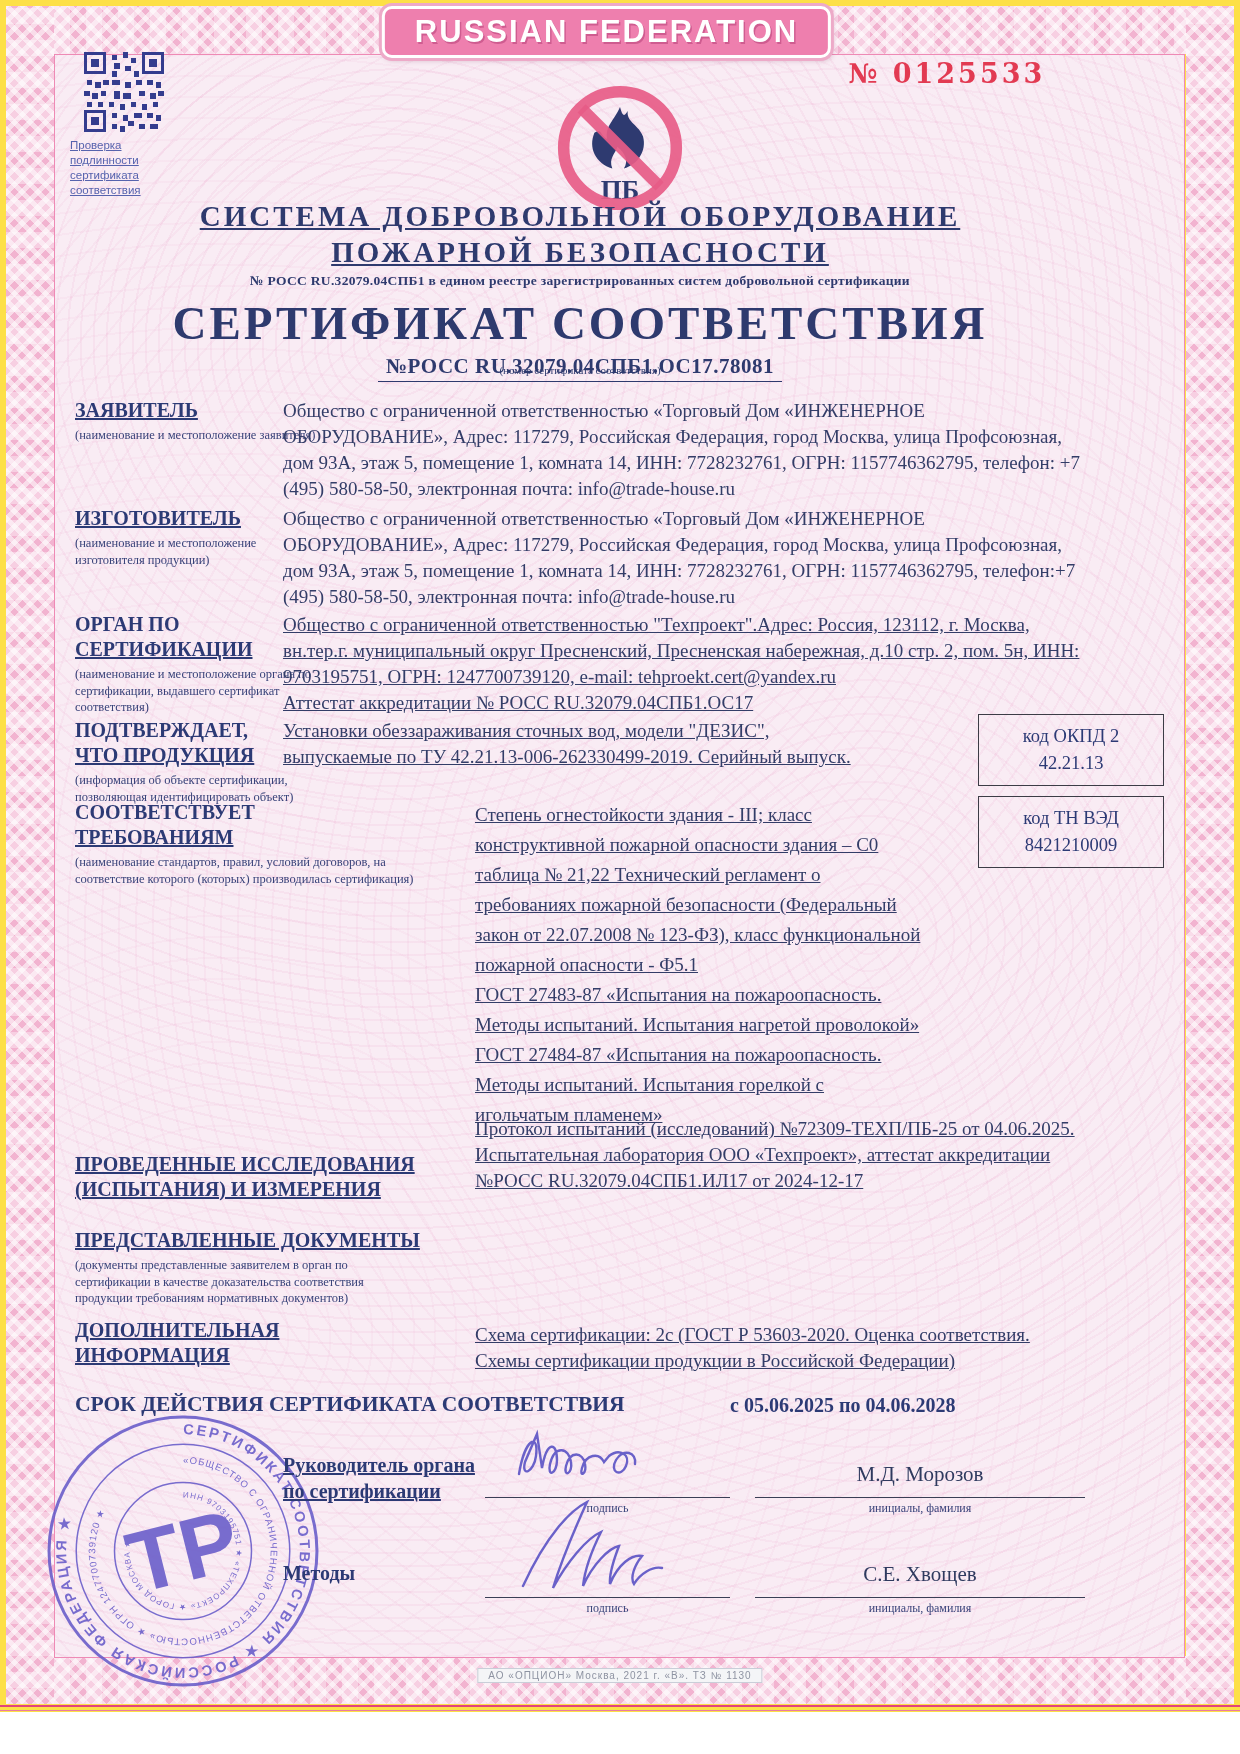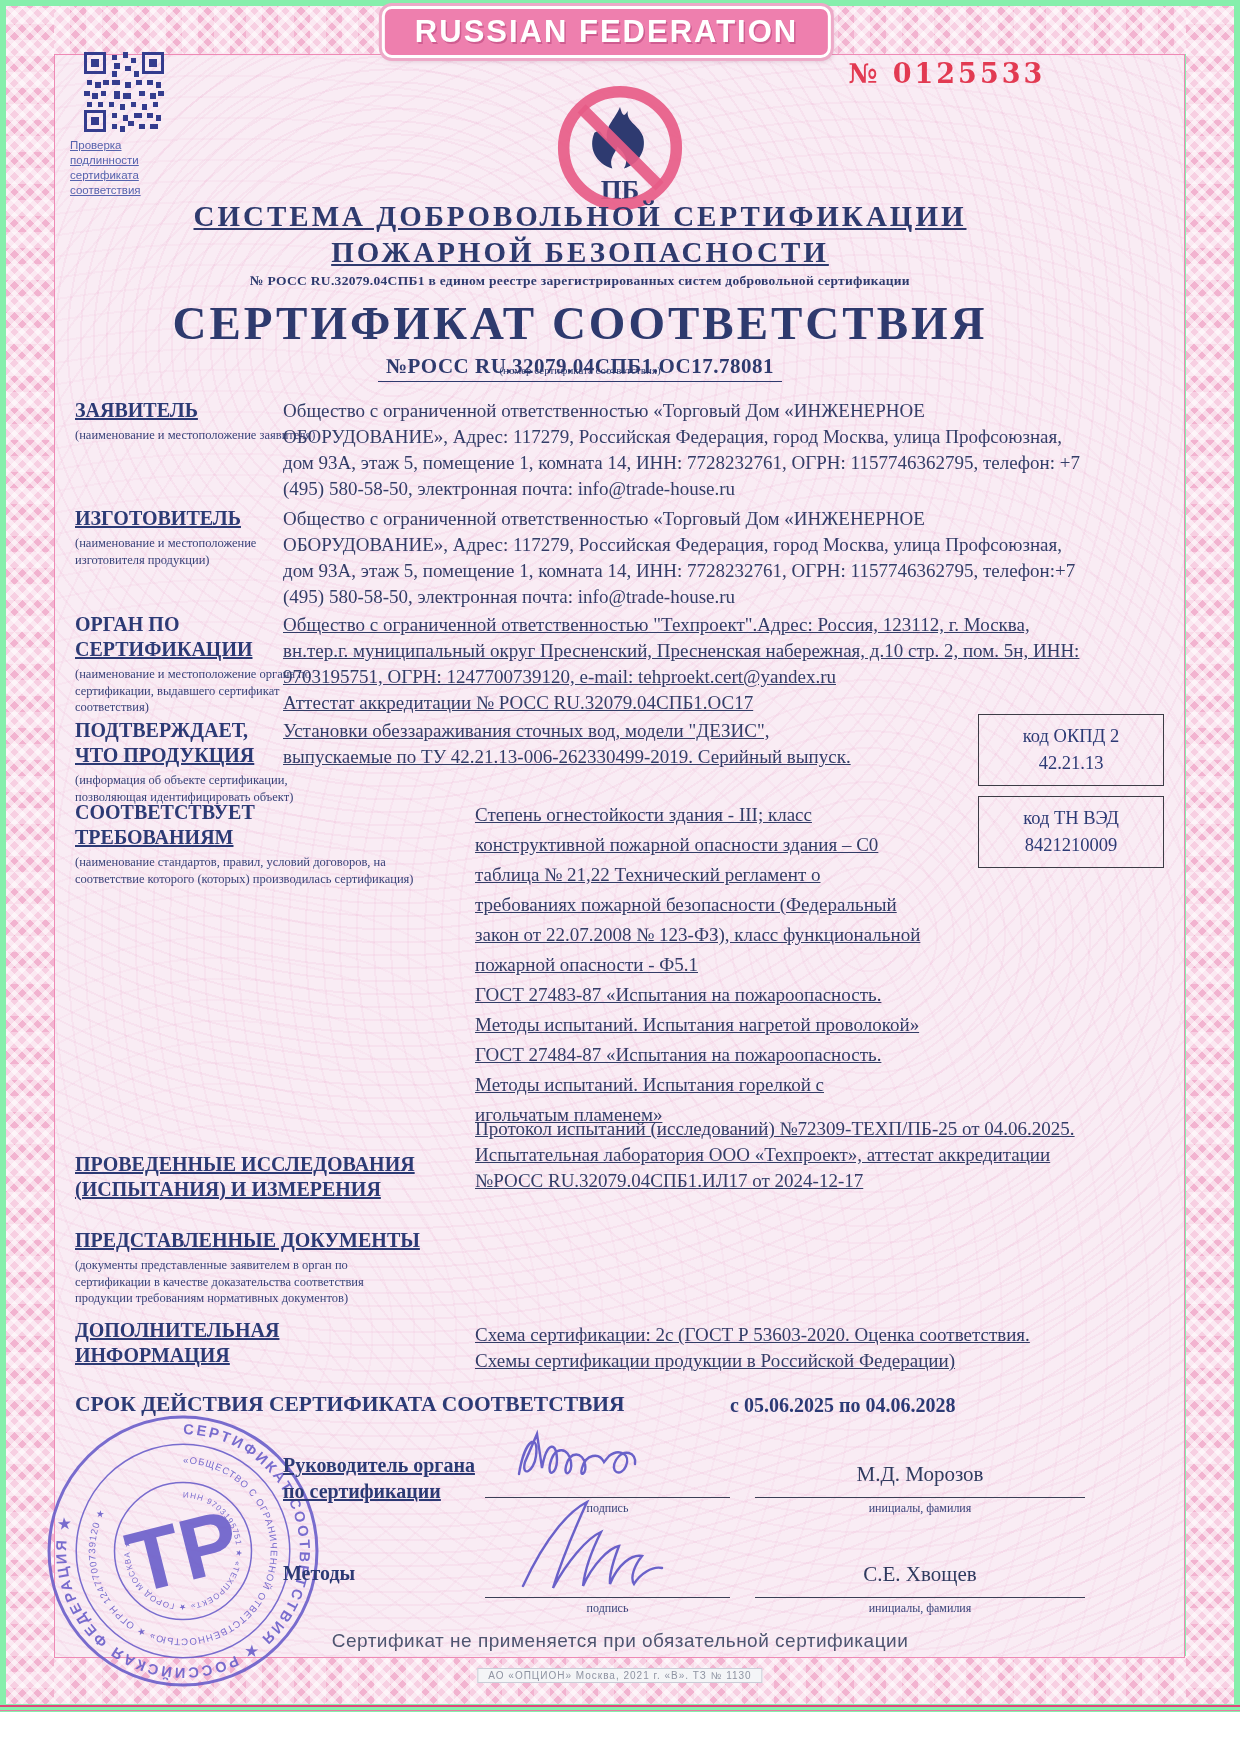--- a/index.html
+++ b/index.html
@@ -1,16 +1,16 @@
 <!DOCTYPE html>
 <html><head>
 <meta charset="utf-8">
 <style>
   html,body{margin:0;padding:0;background:#ffffff;}
-  .cert{position:relative;width:1240px;height:1712px;background:#86efac;overflow:hidden;
+  .cert{position:relative;width:1240px;height:1712px;background:#fde047;overflow:hidden;
         font-family:"Liberation Serif",serif;color:#343e6b;}
   
   .band{position:absolute;background:
      repeating-linear-gradient(45deg, rgba(255,255,255,.55) 0 5px, rgba(0,0,0,0) 5px 11px),
      repeating-linear-gradient(-45deg, rgba(255,255,255,.55) 0 5px, rgba(0,0,0,0) 5px 11px),
      repeating-linear-gradient(90deg,#f2b3d0 0 16px,#f7cfe2 16px 32px);}
   .band-top{top:6px;left:6px;right:6px;height:48px;}
   .band-bottom{top:1656px;left:6px;right:6px;height:48px;}
   .band-left{top:6px;left:6px;width:48px;height:1698px;background:
      repeating-linear-gradient(45deg, rgba(255,255,255,.55) 0 5px, rgba(0,0,0,0) 5px 11px),
@@ -171,21 +171,21 @@
 
   <div class="serial">№ 0125533</div>
 
   <svg class="pb-logo" viewBox="0 0 100 100">
     <path fill="#2e3a70" d="M50 18 C46 28 38 33 40 43 C34 40 36 34 30 38 C25 50 31 62 44 66 C41 58 46 55 48 49 C54 54 57 60 53 66 C64 63 71 52 68 41 C65 32 55 30 56 21 C53 26 52 25 50 18 Z"></path>
     <text x="50" y="90" text-anchor="middle" font-family="Liberation Serif, serif" font-weight="bold" font-size="21" fill="#2e3a70">ПБ</text>
     <circle cx="50" cy="50" r="44" fill="none" stroke="#e75c87" stroke-width="9" opacity=".92"></circle>
     <line x1="20" y1="19" x2="81" y2="80" stroke="#e75c87" stroke-width="9" opacity=".92"></line>
   </svg>
 
-  <div id="sys-title" class="hdr pre">СИСТЕМА ДОБРОВОЛЬНОЙ СЕРТИФИКАЦИИ
+  <div id="sys-title" class="hdr pre">СИСТЕМА ДОБРОВОЛЬНОЙ ОБОРУДОВАНИЕ
 ПОЖАРНОЙ БЕЗОПАСНОСТИ</div>
   <div id="sys-registry" class="hdr">№ РОСС RU.32079.04СПБ1 в едином реестре зарегистрированных систем добровольной сертификации</div>
   <div id="doc-title" class="hdr">СЕРТИФИКАТ СООТВЕТСТВИЯ</div>
   <div id="doc-number-row" class="hdr">
     <span>№РОСС RU.32079.04СПБ1.ОС17.78081</span>
   </div>
   <div id="doc-number-caption" class="hdr">(номер сертификата соответствия)</div>
 
   <div id="lbl-applicant" class="lbl">
     <span class="u">ЗАЯВИТЕЛЬ</span>
@@ -298,18 +298,17 @@
   <div id="role-expert" class="role">Методы</div>
   <svg id="sig2" class="sig-svg" viewBox="0 0 200 100">
     <path d="M28,90 C52,38 76,14 92,6 C82,28 66,66 58,92 C72,66 92,42 106,36 C98,52 90,72 88,90 C98,68 114,52 124,50 C119,63 114,78 115,88 C123,68 137,58 147,60 C139,70 135,82 139,88 C145,78 157,70 167,72" fill="none" stroke="#5a52c4" stroke-width="2.4" stroke-linecap="round" opacity=".9"></path>
   </svg>
   <div id="line2a" class="sigline"></div>
   <div id="cap2a" class="sigcap">подпись</div>
   <div id="name2" class="signame">С.Е. Хвощев</div>
   <div id="line2b" class="sigline"></div>
   <div id="cap2b" class="sigcap">инициалы, фамилия</div>
 
-  <div id="foot-note">Сертификат не применяется при обязательной сертификации</div>
   <div id="imprint">АО «ОПЦИОН»  Москва, 2021 г.  «В». ТЗ № 1130</div>
 
   <div class="edge-line1"></div>
   <div class="edge-line2"></div>
 </div>
 
 </body></html>

